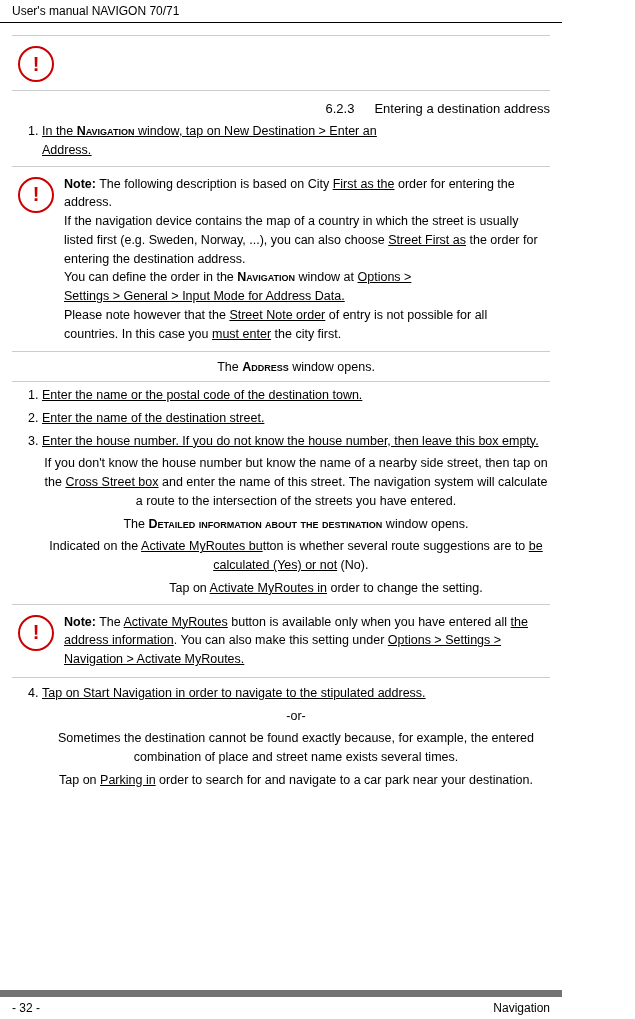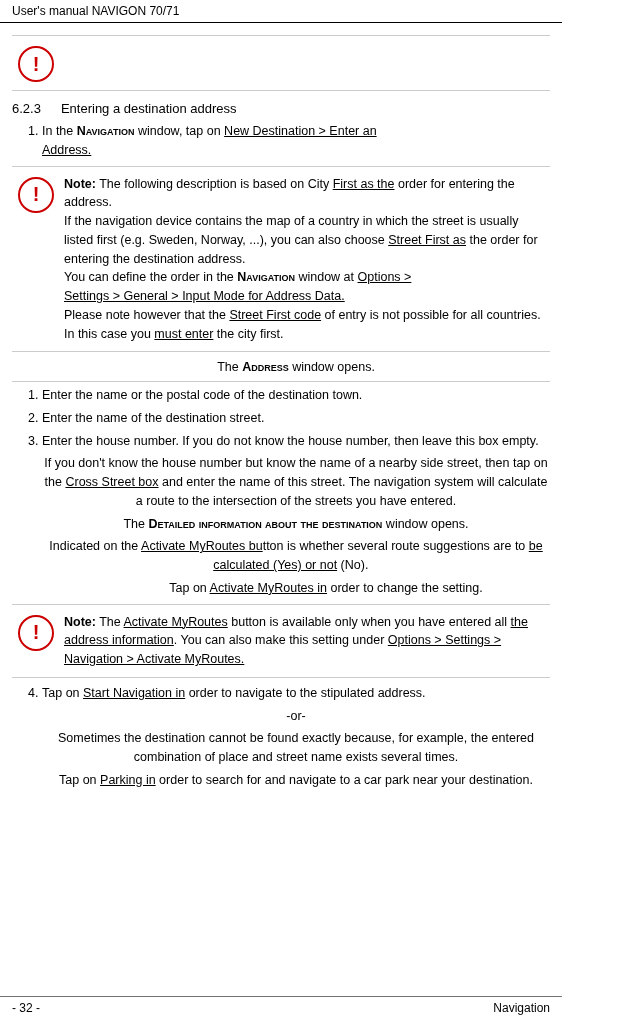--- a/index.html
+++ b/index.html
@@ -17,21 +17,21 @@
       min-height: 1019px;
       padding: 0;
       position: relative;
     }
     .header {
       border-bottom: 1px solid #000;
       padding: 4px 12px;
       font-size: 12px;
     }
     .footer {
-      border-top: 1px solid #737373;
+      border-top: 7px solid #737373;
       padding: 4px 12px;
       font-size: 12px;
       display: flex;
       justify-content: space-between;
       position: absolute;
       bottom: 0;
       left: 0;
       right: 0;
     }
     .content {
@@ -64,24 +64,26 @@
       flex: 1;
       font-size: 12.5px;
       line-height: 1.5;
     }
     .note-text b { font-weight: bold; }
     .section-header-row {
       display: flex;
       gap: 20px;
       align-items: baseline;
       margin: 10px 0 6px 0;
+      justify-content: flex-end;
     }
     ol.main-list {
       padding-left: 30px;
       margin: 4px 0;
+      text-decoration: underline;
     }
     ol.main-list > li {
       margin-bottom: 4px;
       line-height: 1.5;
       font-size: 12.5px;
     }
     .indented-block {
       margin-left: 30px;
       margin-top: 4px;
       margin-bottom: 4px;
@@ -133,21 +135,21 @@
         <u>Address.</u>
       </li>
     </ol>
 
     <div class="note-box">
       <div class="note-icon">!</div>
       <div class="note-text">
         <p><b>Note:</b> The following description is based on City <u>First as the</u> order for entering the address.</p>
         <p>If the navigation device contains the map of a country in which the street is usually listed first (e.g. Sweden, Norway, ...), you can also choose <u>Street First as</u> the order for entering the destination address.</p>
         <p>You can define the order in the <span class="small-caps">Navigation</span> window at <u>Options &gt;<br>Settings &gt; General &gt; Input Mode for Address Data.</u></p>
-        <p>Please note however that the <u>Street First code</u> of entry is not possible for all countries. In this case you <u>must enter</u> the city first.</p>
+        <p>Please note however that the <u>Street Note order</u> of entry is not possible for all countries. In this case you <u>must enter</u> the city first.</p>
       </div>
     </div>
 
     <div class="indented-block">
       The <span class="small-caps">Address</span> window opens.
     </div>
 
     <div class="divider"></div>
 
     <ol class="main-list" start="1">

